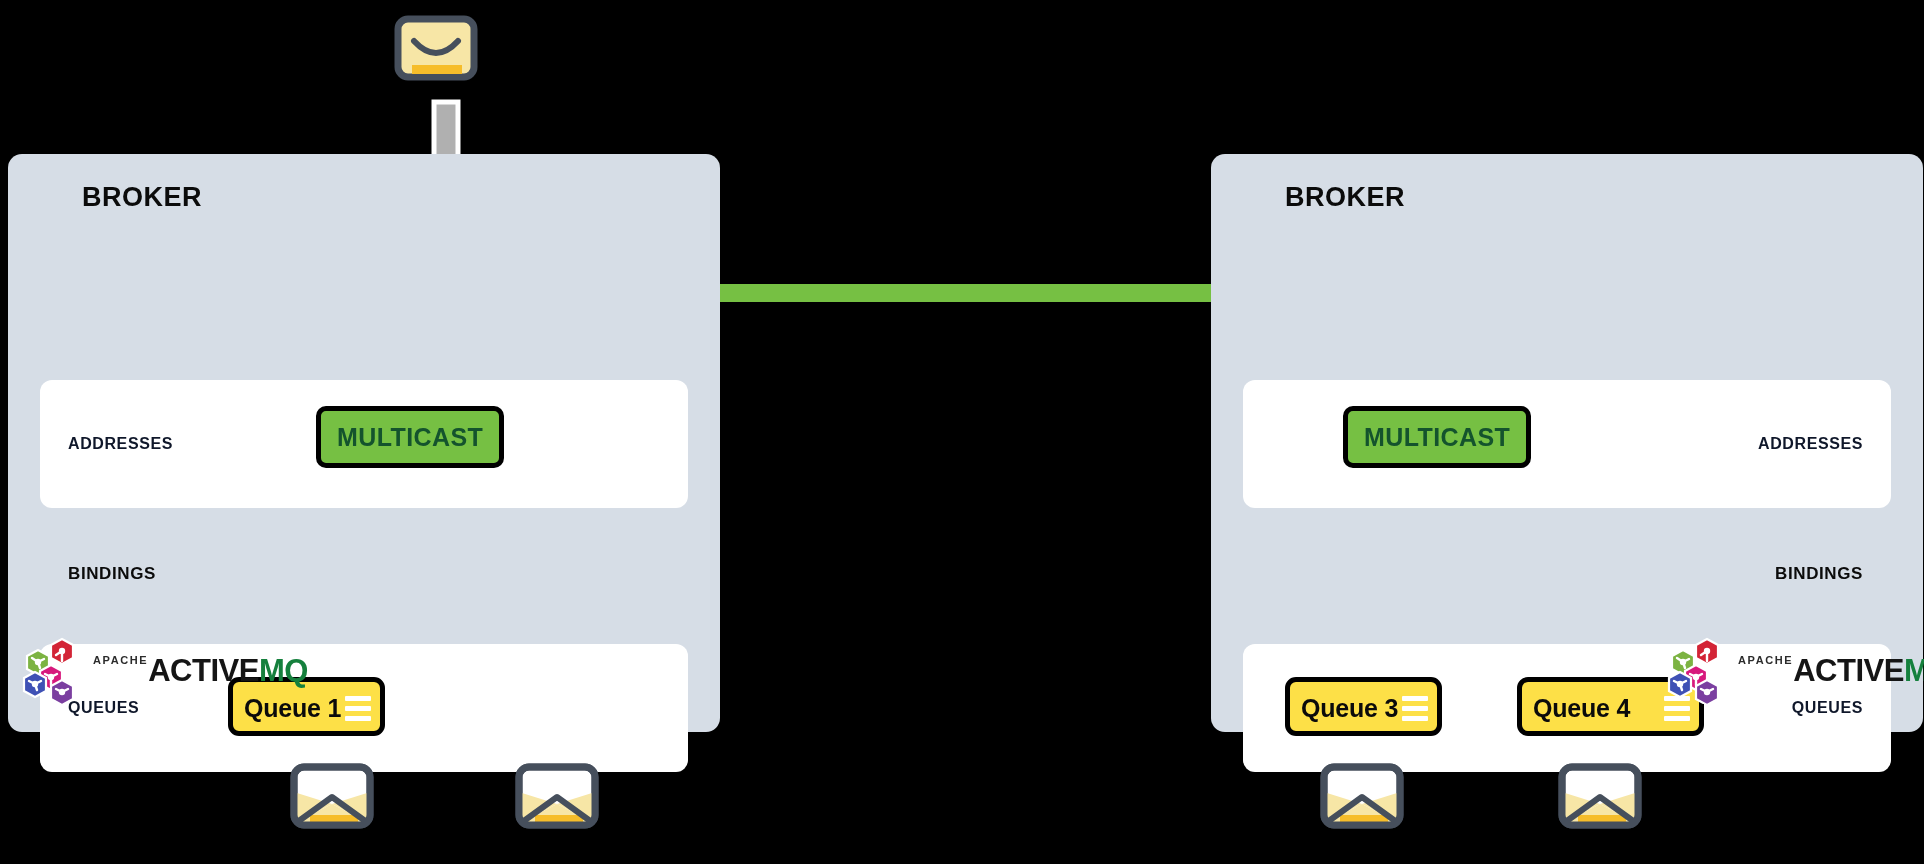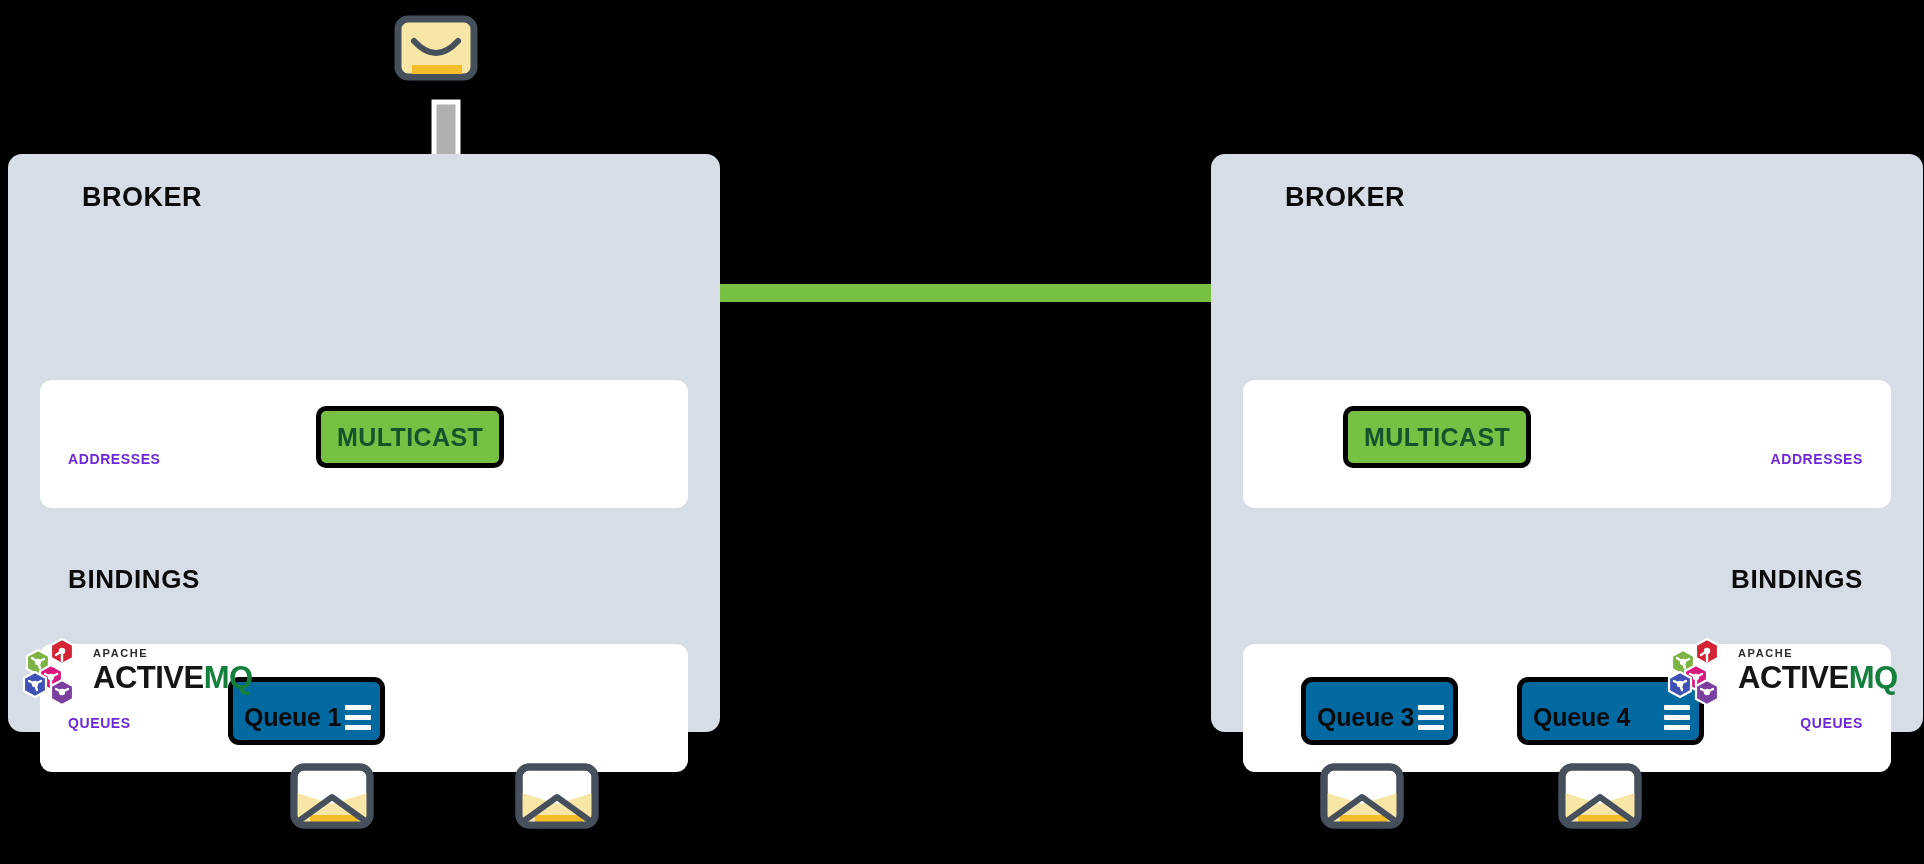--- a/index.html
+++ b/index.html
@@ -45,35 +45,34 @@
     background: #ffffff;
     border-radius: 12px;
     left: 32px;
     width: 648px;
   }
   .row-addresses { top: 226px; height: 128px; }
   .row-queues    { top: 490px; height: 128px; }
 
   .row-label {
     position: absolute;
-    font-size: 14px;
+    font-size: 16px;
     font-weight: bold;
     letter-spacing: 0.6px;
-    color: #6d28d9;
+    color: #0f172a;
     white-space: nowrap;
-    margin-top: 15px;
   }
   .lbl-left  { left: 28px; }
   .lbl-right { right: 28px; }
   .row-label.vcenter { top: 50%; transform: translateY(-50%); }
 
   .bindings-label {
     position: absolute;
     top: 410px;
-    font-size: 26px;
+    font-size: 17px;
     font-weight: bold;
     letter-spacing: 0.6px;
     color: #0b0b0b;
   }
   .bindings-left  { left: 60px; }
   .bindings-right { right: 60px; }
 
   
   .multicast {
     position: absolute;
@@ -88,25 +87,25 @@
     letter-spacing: 0.4px;
     color: #14532d;
     white-space: nowrap;
     box-sizing: content-box;
     text-align: center;
   }
 
   
   .queue-chip {
     position: absolute;
-    background: #0369a1;
+    background: #fde047;
     border: 5px solid #000000;
     border-radius: 11px;
     height: 46px;
-    padding: 12px 9px 0 11px;
+    padding: 3px 9px 0 11px;
     display: flex;
     align-items: center;
     gap: 2px;
     box-sizing: content-box;
   }
   .queue-chip .q-text {
     font-size: 25px;
     font-weight: bold;
     color: #0b0b0b;
     white-space: nowrap;
@@ -146,21 +145,21 @@
 
   
   .amq-logo {
     position: absolute;
     display: flex;
     align-items: center;
     gap: 9px;
   }
   .amq-logo .mark { width: 66px; height: 68px; }
   .amq-logo .mark svg { display: block; width: 100%; height: 100%; }
-  .amq-word { display: flex; flex-direction: column; line-height: 1; }
+  .amq-word { display: flex; flex-direction: row; line-height: 1; }
   .amq-apache {
     font-size: 11px;
     font-weight: bold;
     letter-spacing: 1.6px;
     color: #2b2b2b;
     margin-bottom: 3px;
   }
   .amq-name {
     font-size: 31px;
     font-weight: bold;
@@ -254,21 +253,21 @@
     <div class="white-row row-addresses">
       <div class="row-label lbl-right vcenter">ADDRESSES</div>
       <div class="multicast" style="left:100px; top:26px;">MULTICAST</div>
     </div>
 
     <div class="bindings-label bindings-right">BINDINGS</div>
 
     <div class="white-row row-queues">
       <div class="row-label lbl-right vcenter">QUEUES</div>
 
-      <div class="queue-chip" style="left:42px; top:33px;margin-left:16px;">
+      <div class="queue-chip" style="left:42px; top:33px;">
         <span class="q-text">Queue 3</span>
         <span class="q-lines">
             <i></i>
             <i></i>
             <i></i>
           </span>
       </div>
 
       <div class="queue-chip" style="left:274px; top:33px;gap:32px;">
         <span class="q-text">Queue 4</span>

